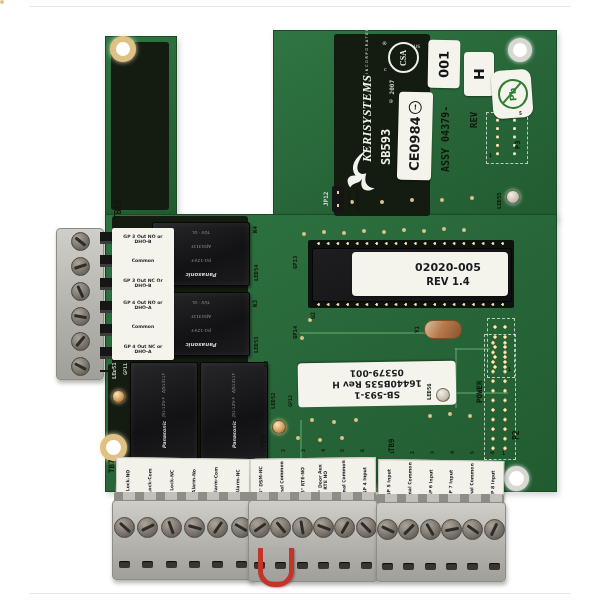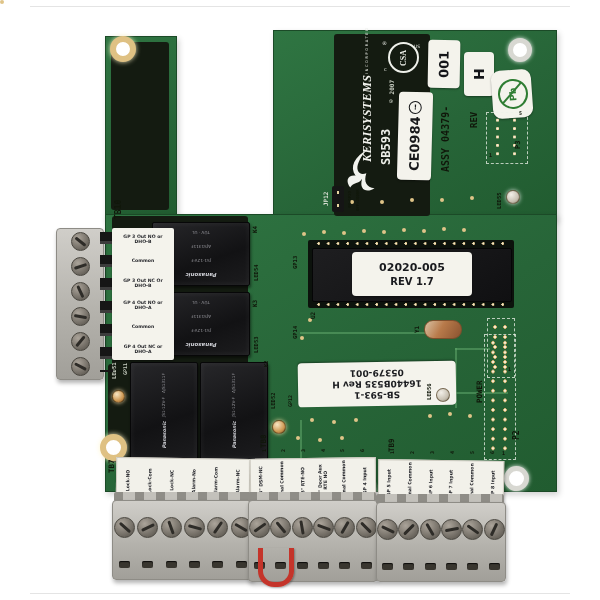--- a/index.html
+++ b/index.html
@@ -177,23 +177,23 @@
   <div class="abs vt mono slight" style="left:121px;top:356px;width:8px;height:26px;font-size:5px;">GP11</div>
   <div class="abs led amber" style="left:112px;top:390px;width:11px;height:11px;"></div>
   <div class="abs vt mono sdark" style="left:268px;top:384px;width:9px;height:34px;font-size:5.5px;">LED52</div>
   <div class="abs led amber" style="left:272px;top:420px;width:12px;height:12px;"></div>
   <div class="abs vt mono sdark" style="left:286px;top:388px;width:8px;height:26px;font-size:5px;">GP12</div>
 
   <div class="abs" style="left:308px;top:240px;width:206px;height:68px;background:#0c120c;border-radius:2px;"></div>
   <div class="abs dippins" style="left:314px;top:239px;width:194px;height:9px;"></div>
   <div class="abs dippins" style="left:314px;top:300px;width:194px;height:9px;"></div>
   <div class="abs" style="left:312px;top:248px;width:198px;height:52px;background:linear-gradient(150deg,#1e1e20,#101012);border:1px solid #050506;border-radius:2px;"></div>
-  <div class="abs wlabel" style="left:352px;top:252px;width:120px;height:44px;display:flex;flex-direction:column;align-items:center;justify-content:center;gap:2px;">
+  <div class="abs wlabel" style="left:352px;top:252px;width:120px;height:44px;display:flex;flex-direction:column;align-items:center;justify-content:center;gap:2px;padding-left:36px;">
     <span style="font-weight:bold;font-size:11px;color:#191a1e;">02020-005</span>
-    <span style="font-weight:bold;font-size:10px;color:#191a1e;">REV 1.7</span>
+    <span style="font-weight:bold;font-size:10px;color:#191a1e;">REV 1.4</span>
   </div>
   <div class="abs vt mono sdark" style="left:308px;top:306px;width:9px;height:18px;font-size:6px;">U2</div>
   <div class="abs vt mono sdark" style="left:290px;top:248px;width:9px;height:28px;font-size:5.5px;">GP13</div>
   <div class="abs vt mono sdark" style="left:290px;top:318px;width:9px;height:28px;font-size:5.5px;">GP14</div>
 
   <div class="abs" style="left:424px;top:320px;width:36px;height:17px;border-radius:9px;border:1px solid #7c4f2c;background:linear-gradient(120deg,#d9c2a4,#b87a4a 45%,#8a5330);"></div>
   <div class="abs vt mono sdark" style="left:412px;top:320px;width:9px;height:18px;font-size:6px;">Y1</div>
 
   <div class="abs dashed" style="left:487px;top:318px;width:26px;height:58px;"></div>
   <div class="abs holes" style="left:490px;top:322px;width:20px;height:50px;background-size:10px 10px;"></div>

